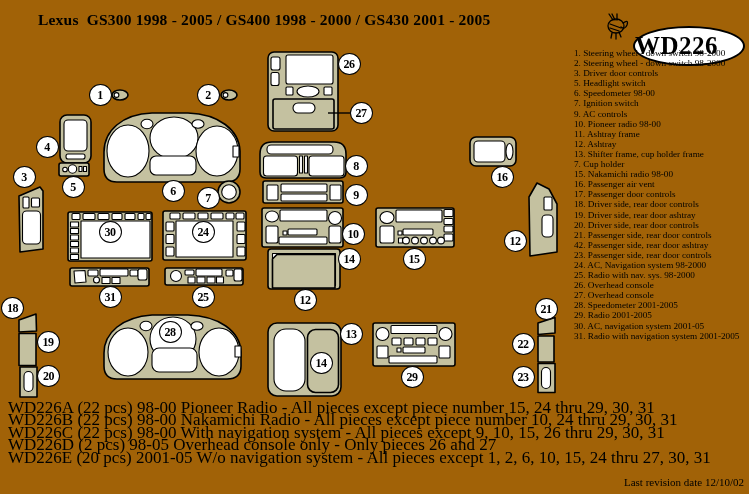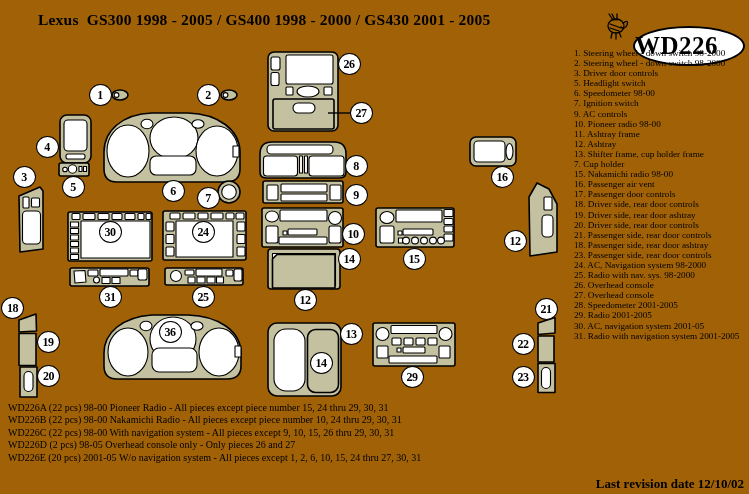--- a/index.html
+++ b/index.html
@@ -22,23 +22,23 @@
 
   .callout { position:absolute; width:23px; height:22px; box-sizing:border-box;
              border:1.4px solid #000; border-radius:50%; background:#fff;
              display:flex; align-items:center; justify-content:center;
              font-weight:bold; font-size:12px; letter-spacing:-.5px; z-index:5; }
 
   .parts-list { position:absolute; left:574px; top:48px; width:166px;
                 font-size:9.2px; line-height:10.1px; }
   .parts-list .item { padding-left:13px; text-indent:-13px; }
 
-  .kits { position:absolute; left:8px; top:402px; font-size:10px;
+  .kits { position:absolute; left:8px; top:402px; font-size:17px;
           line-height:12.4px; white-space:nowrap; }
-  .revision { position:absolute; right:5px; top:476px; font-size:13px;font-weight:bold; }
+  .revision { position:absolute; right:5px; top:476px; font-size:11px; }
 </style>
 </head>
 <body>
 
 <div class="page">
 
   <div class="title">Lexus  GS300 1998 - 2005 / GS400 1998 - 2000 / GS430 2001 - 2005</div>
 
   <svg class="bee" width="28" height="32" viewBox="0 0 28 32">
     <g fill="none" stroke="#000" stroke-width="1.3" stroke-linecap="round">
@@ -321,21 +321,21 @@
   <div class="callout" style="left:1px;top:297px">18</div>
   <div class="callout" style="left:36.5px;top:331px">19</div>
   <div class="callout" style="left:37px;top:365px">20</div>
   <div class="callout" style="left:534.5px;top:298px">21</div>
   <div class="callout" style="left:511.5px;top:333px">22</div>
   <div class="callout" style="left:511.5px;top:366px">23</div>
   <div class="callout" style="left:191.5px;top:221px">24</div>
   <div class="callout" style="left:191.5px;top:286px">25</div>
   <div class="callout" style="left:337.5px;top:53px">26</div>
   <div class="callout" style="left:349.5px;top:102px">27</div>
-  <div class="callout" style="left:158.5px;top:321px">36</div>
+  <div class="callout" style="left:158.5px;top:321px">28</div>
   <div class="callout" style="left:400.5px;top:366px">29</div>
   <div class="callout" style="left:98.5px;top:221px">30</div>
   <div class="callout" style="left:98.5px;top:286px">31</div>
 
   <div class="parts-list">
     <div class="item">1. Steering wheel - down switch 98-2000</div>
     <div class="item">2. Steering wheel - down switch 98-2000</div>
     <div class="item">3. Driver door controls</div>
     <div class="item">5. Headlight switch</div>
     <div class="item">6. Speedometer 98-00</div>
@@ -346,21 +346,21 @@
     <div class="item">12. Ashtray</div>
     <div class="item">13. Shifter frame, cup holder frame</div>
     <div class="item">7. Cup holder</div>
     <div class="item">15. Nakamichi radio 98-00</div>
     <div class="item">16. Passenger air vent</div>
     <div class="item">17. Passenger door controls</div>
     <div class="item">18. Driver side, rear door controls</div>
     <div class="item">19. Driver side, rear door ashtray</div>
     <div class="item">20. Driver side, rear door controls</div>
     <div class="item">21. Passenger side, rear door controls</div>
-    <div class="item">18. Passenger side, rear door ashtray</div>
+    <div class="item">42. Passenger side, rear door ashtray</div>
     <div class="item">23. Passenger side, rear door controls</div>
     <div class="item">24. AC, Navigation system 98-2000</div>
     <div class="item">25. Radio with nav. sys. 98-2000</div>
     <div class="item">26. Overhead console</div>
     <div class="item">27. Overhead console</div>
     <div class="item">28. Speedometer 2001-2005</div>
     <div class="item">29. Radio 2001-2005</div>
     <div class="item">30. AC, navigation system 2001-05</div>
     <div class="item">31. Radio with navigation system 2001-2005</div>
   </div>

